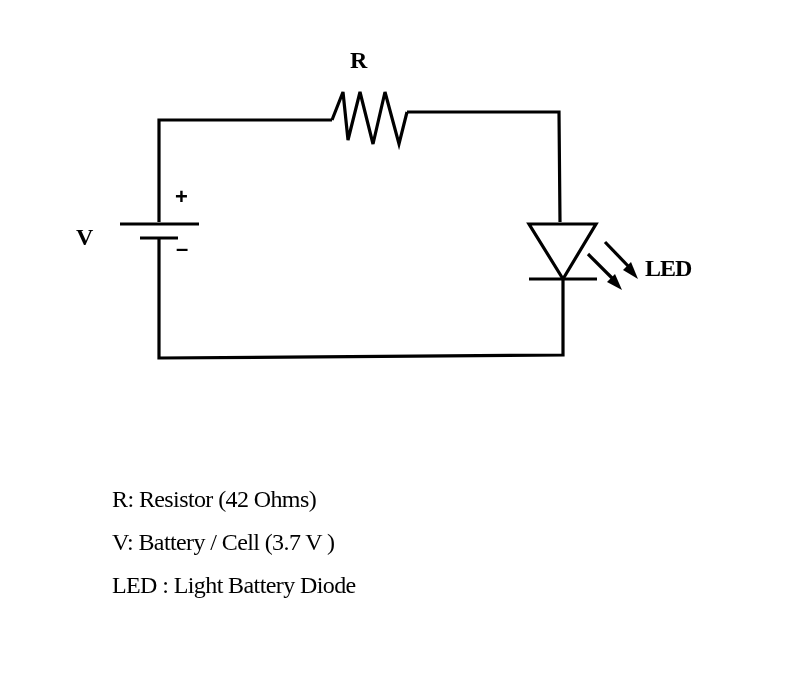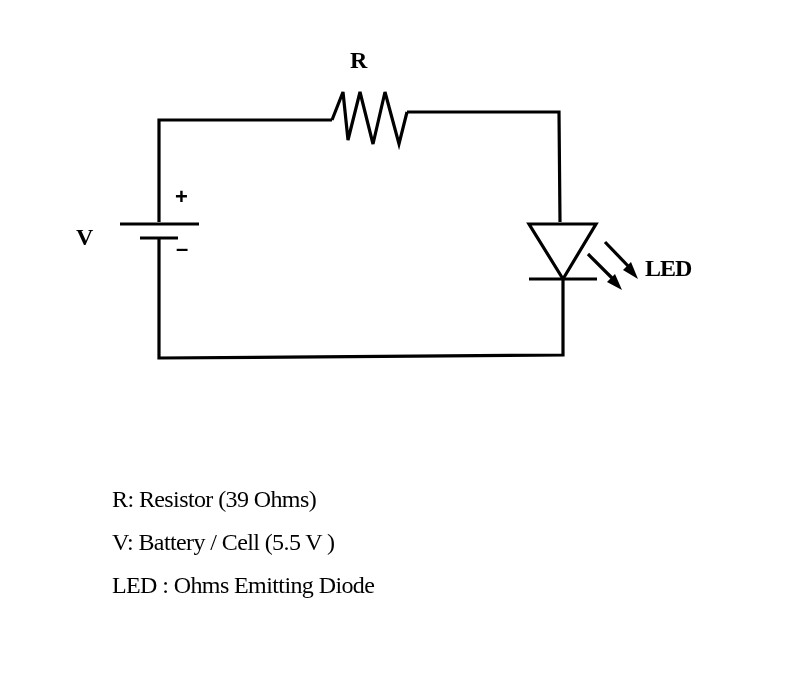--- a/index.html
+++ b/index.html
@@ -87,16 +87,16 @@
   <line class="sym" x1="140" y1="238" x2="178" y2="238"></line>
 </svg>
 
 <div class="label" style="left:350px; top:48px;">R</div>
 <div class="label" style="left:76px; top:225px;">V</div>
 <div class="label" style="left:645px; top:256px;">LED</div>
 <div class="sign" style="left:175px; top:186px;">+</div>
 <div class="sign" style="left:176px; top:238px;">–</div>
 
 <div class="legend">
-  <div class="legend-line">R: Resistor (39 Ohms)</div>
-  <div class="legend-line">V: Battery / Cell (5.5 V )</div>
-  <div class="legend-line">LED : Ohms Emitting Diode</div>
+  <div class="legend-line">R: Resistor (42 Ohms)</div>
+  <div class="legend-line">V: Battery / Cell (3.7 V )</div>
+  <div class="legend-line">LED : Light Battery Diode</div>
 </div>
 
 </body></html>

